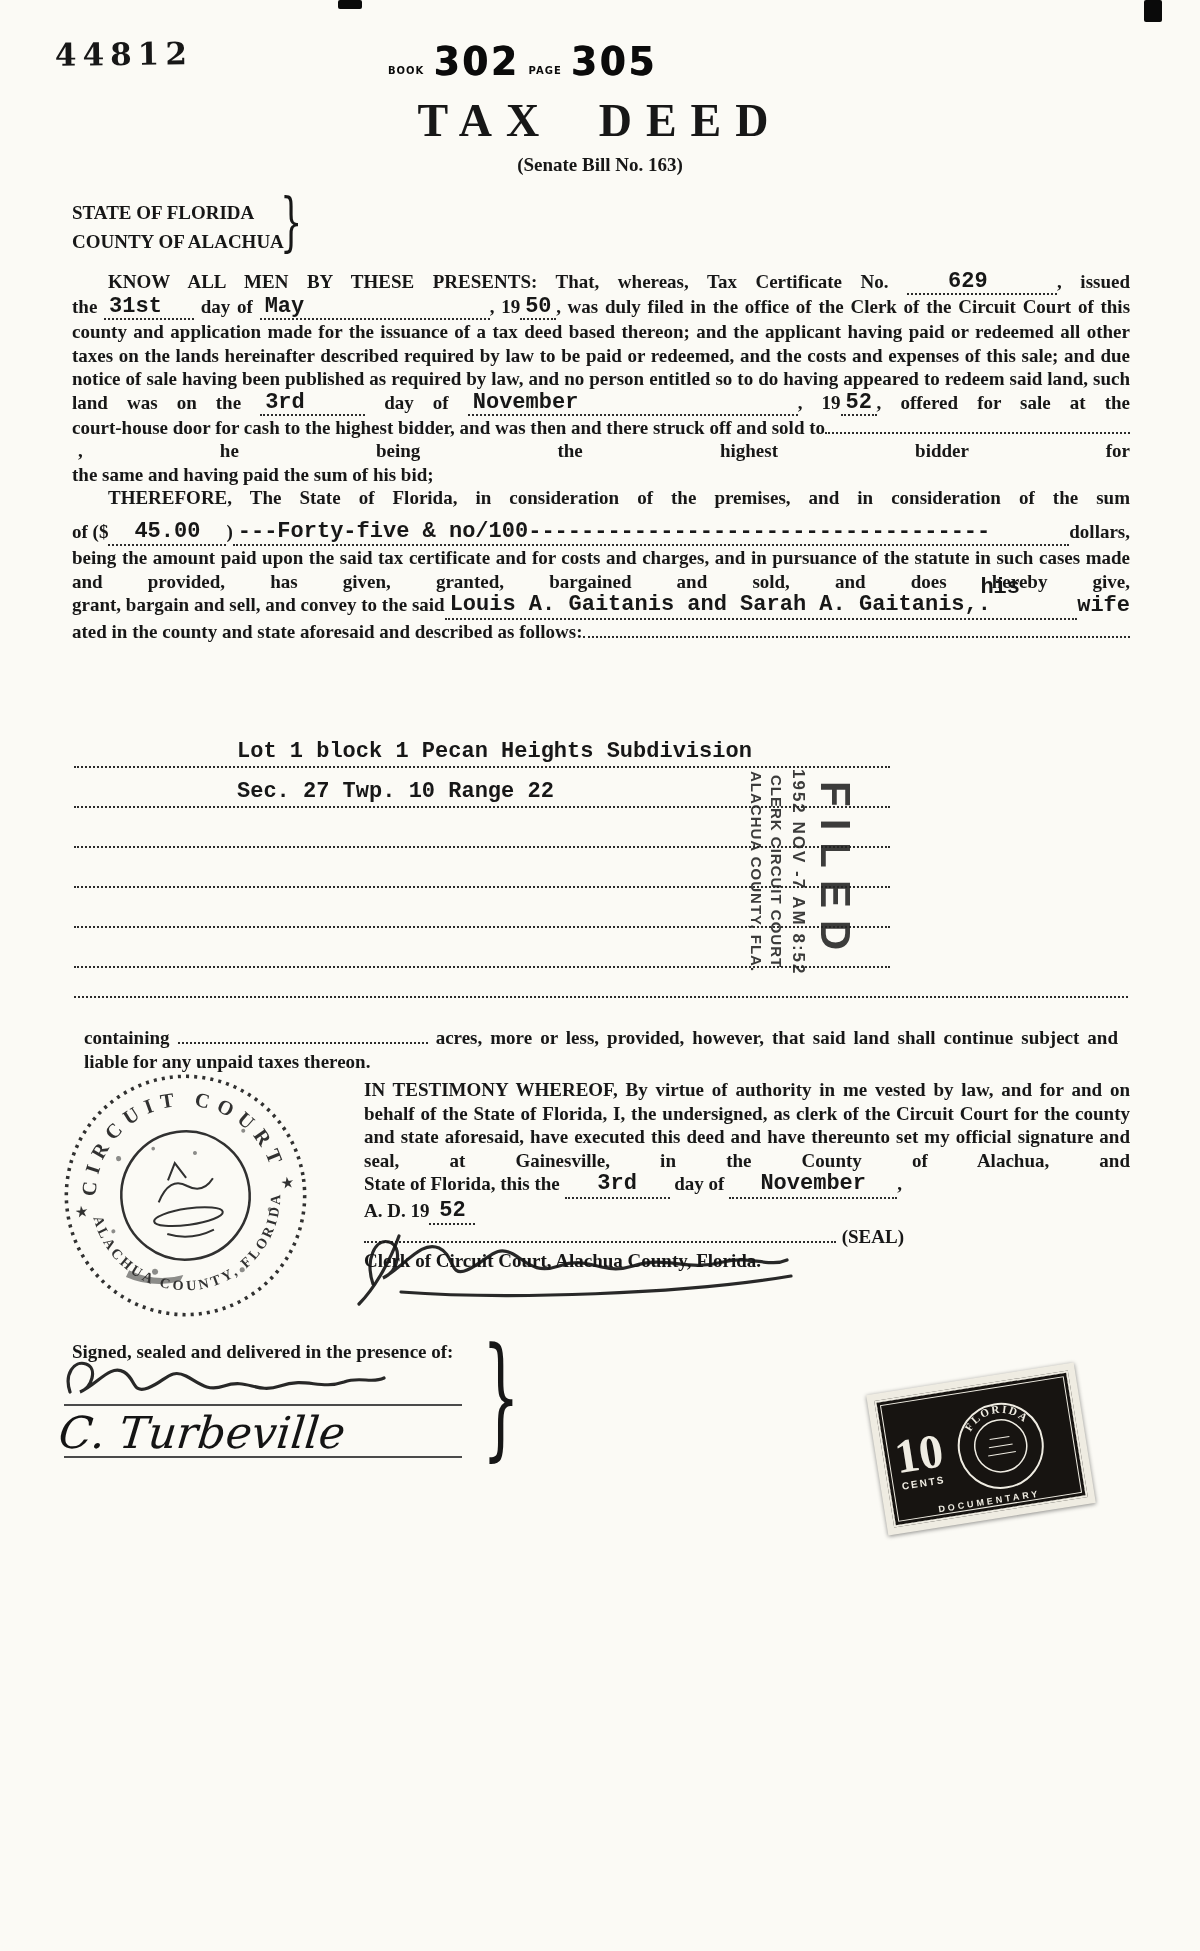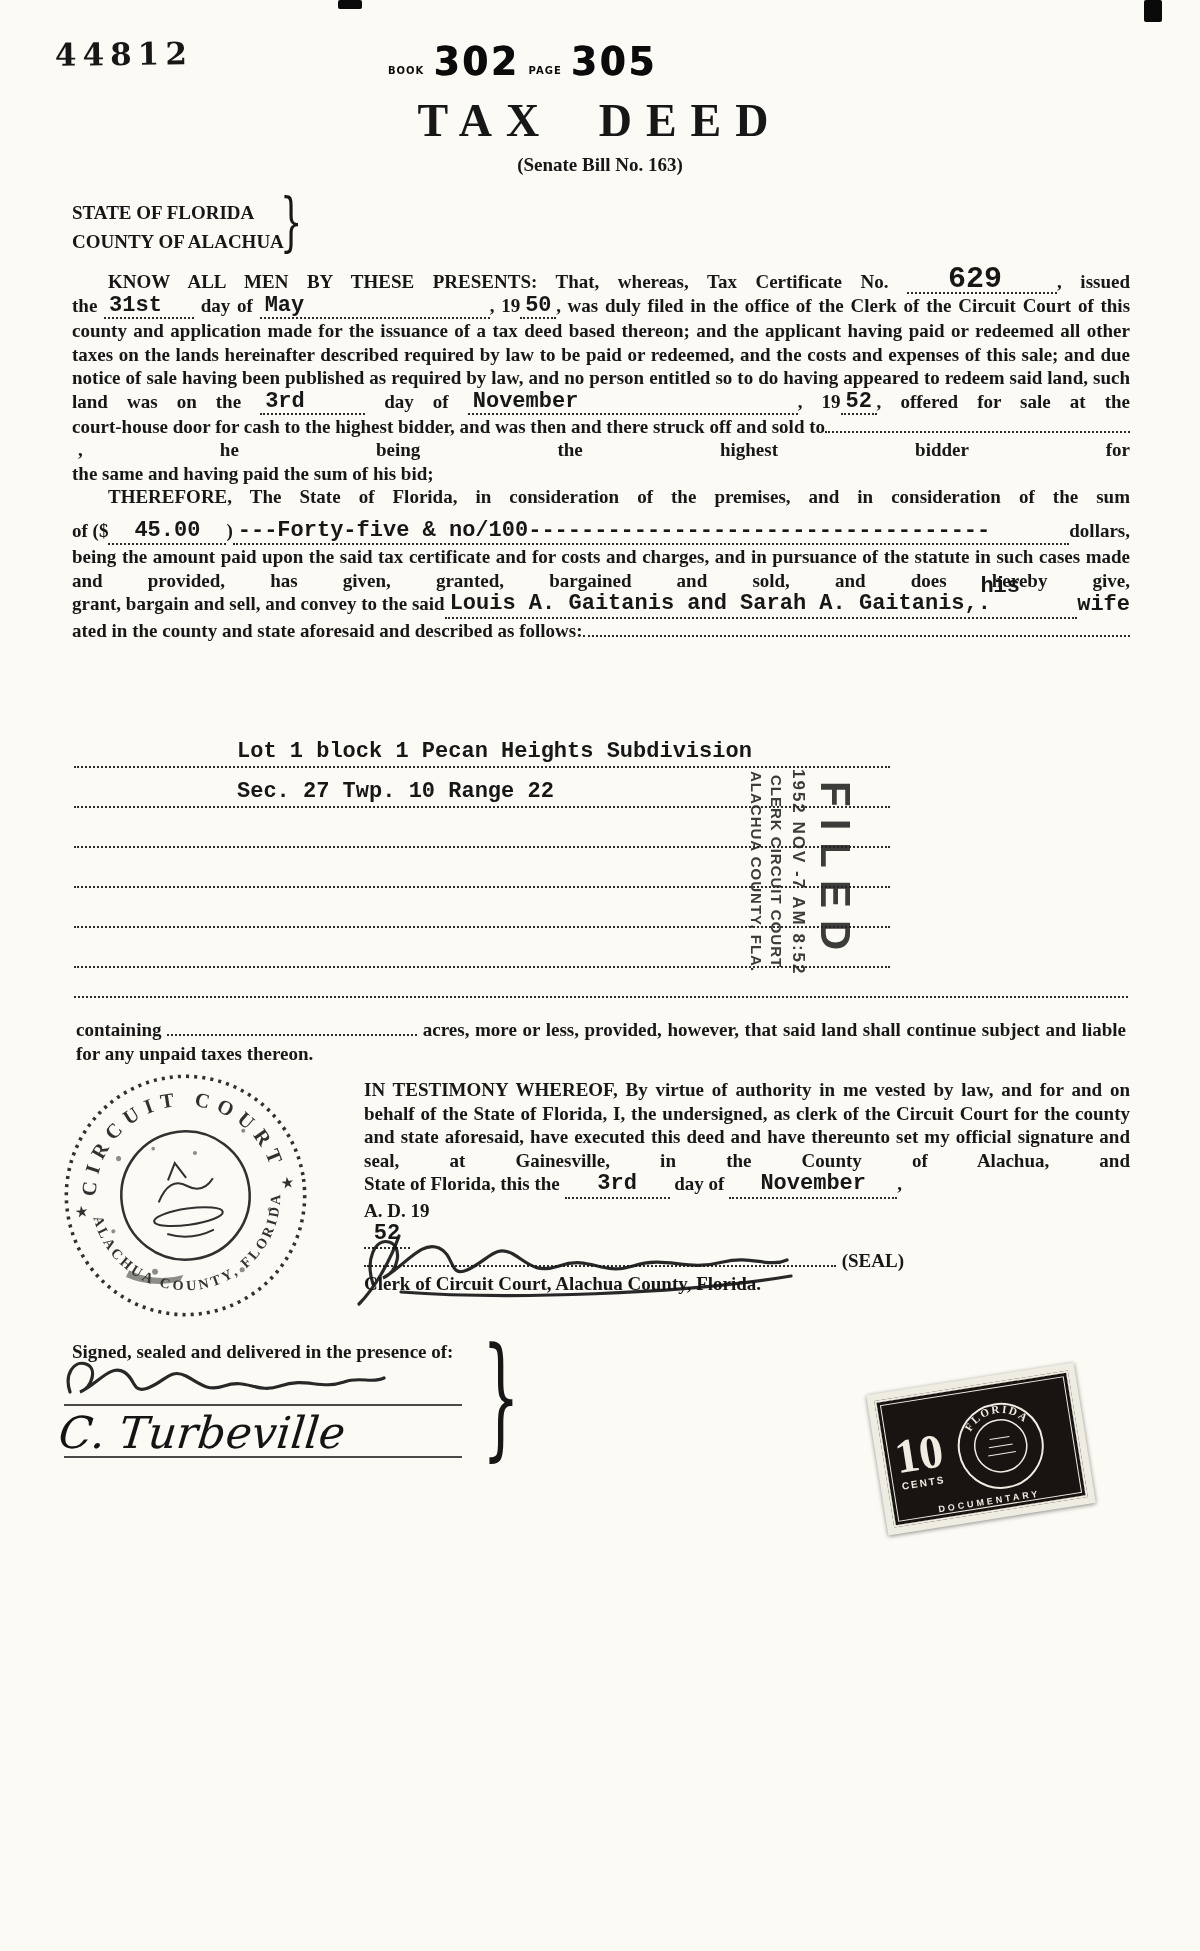--- a/index.html
+++ b/index.html
@@ -31,35 +31,35 @@
   .state-block{position:absolute;left:72px;top:198px;font-weight:700;font-size:19px;line-height:29px;}
   .brace-sc{position:absolute;left:280px;top:190px;font-size:64px;font-weight:400;
         font-family:"DejaVu Serif",serif;transform:scaleX(.55);transform-origin:left top;line-height:64px;}
   .flow{position:absolute;left:72px;top:270px;width:1058px;}
   .flow p{margin:0;}
   .mb10{margin-bottom:10px;}.mb9{margin-bottom:9px;}.mb6{margin-bottom:6px;}
   .mb3{margin-bottom:3px;}.mb2{margin-bottom:2px;}.mb12{margin-bottom:12px;}.mb4{margin-bottom:4px;}
   .mb0{margin-bottom:0;}
   .buyer-blank{width:565px;}
   .blank .typed{position:relative;top:-1px;padding:0 5px;}
-  .big-typed{font-size:30px;}
+  .big-typed{font-size:22px;}
   .stretch{display:block;flex:1 1 auto;text-align:justify;text-align-last:justify;padding-left:6px;}
   .rel{position:relative;}
   .his-raised{position:absolute;right:110px;top:-17px;}
   .desc{position:absolute;left:72px;top:734px;width:1058px;}
   .desc-line{position:relative;height:40px;}
   .desc-dots{position:absolute;left:2px;right:240px;bottom:6px;border-bottom:2.5px dotted #2b2b2b;}
   .desc-line.full{height:26px;}
   .desc-line.full .desc-dots{right:2px;bottom:2px;}
   .desc-text{position:absolute;left:165px;bottom:10px;}
   .containing{position:absolute;left:72px;top:1014px;width:1058px;}
   .testimony{position:absolute;left:364px;top:1078px;width:766px;}
   .testimony p{margin:0;}
   .date-row{margin-top:10px;}
-  .ad-row{margin-top:13px;flex-direction:column;}
+  .ad-row{margin-top:13px;}
   .seal-row{margin-top:23px;width:540px;}
   .clerk-title{margin-top:3px;margin-left:150px;}
   .sig-clerk{position:absolute;left:355px;top:1220px;}
   .sig-clerk path,.sig-w1 path{fill:none;stroke:#161616;stroke-width:3.2;stroke-linecap:round;opacity:.92;}
   .witness-heading{position:absolute;left:72px;top:1340px;}
   .brace-witness{position:absolute;left:482px;top:1330px;font-size:132px;font-weight:400;
         font-family:"DejaVu Serif",serif;transform:scaleX(.45);transform-origin:left top;line-height:132px;}
   .sig-w1{position:absolute;left:58px;top:1352px;}
   .wline{position:absolute;height:0;border-bottom:2px solid #4a4a4a;width:398px;left:64px;}
   .wline1{top:1404px;}
@@ -198,21 +198,21 @@
   </div>
 
   <div class="filed">
     <div class="filed-big">FILED</div>
     <div class="filed-mid">1952 NOV -7 AM 8:52</div>
     <div class="filed-sm">CLERK CIRCUIT COURT</div>
     <div class="filed-sm">ALACHUA COUNTY, FLA.</div>
   </div>
 
   <div class="containing printed">
-    <p class="j" style="margin:4px;">
+    <p class="j" style="margin:12px;">
       <span>containing</span>
       <span class="inline-blank blank w250"></span>
       <span>acres, more or less, provided, however, that said land shall continue subject and liable for any unpaid taxes thereon.</span>
     </p>
   </div>
 
   <div class="testimony printed">
     <p class="jl">IN TESTIMONY WHEREOF, By virtue of authority in me vested by law, and for and on behalf of the State of Florida, I, the undersigned, as clerk of the Circuit Court for the county and state aforesaid, have executed this deed and have thereunto set my official signature and seal, at Gainesville, in the County of Alachua, and</p>
     <p class="row date-row">
       <span class="nowrap">State of Florida, this the</span>&nbsp;

